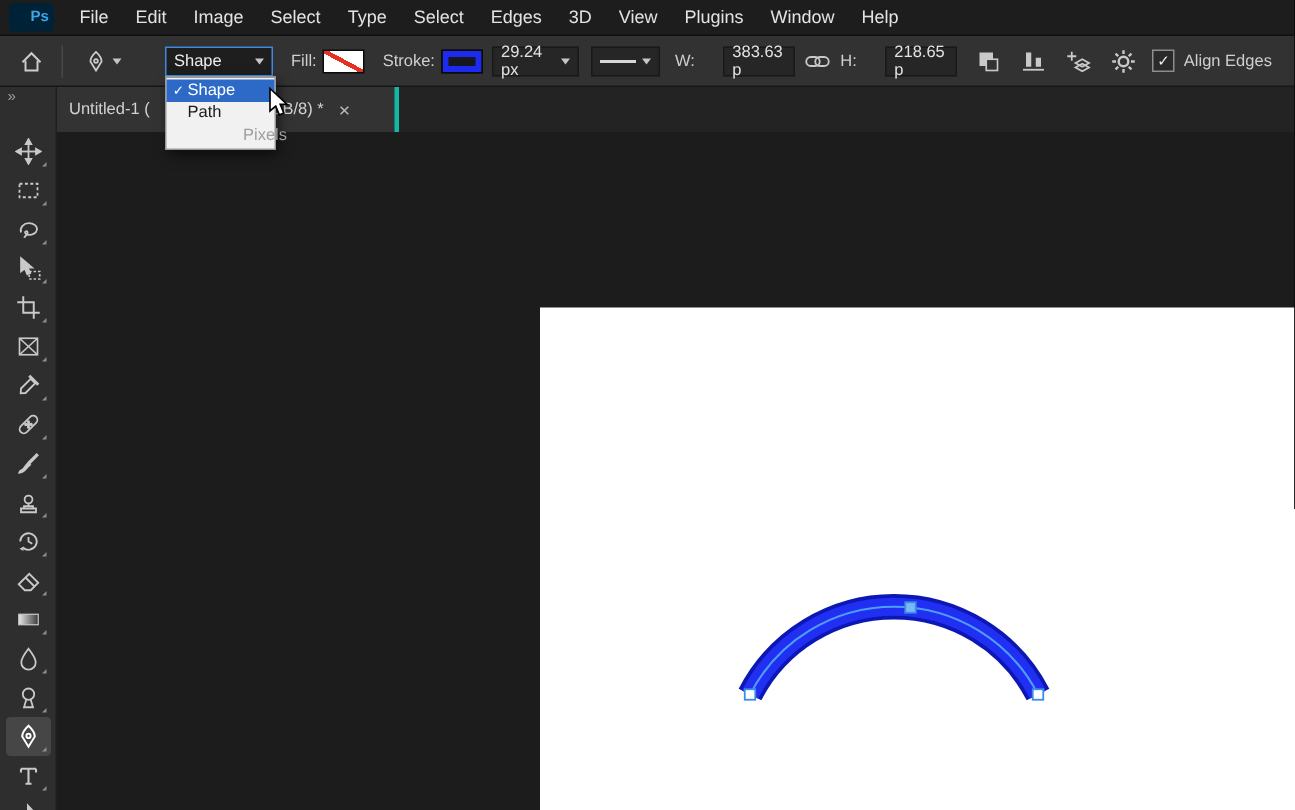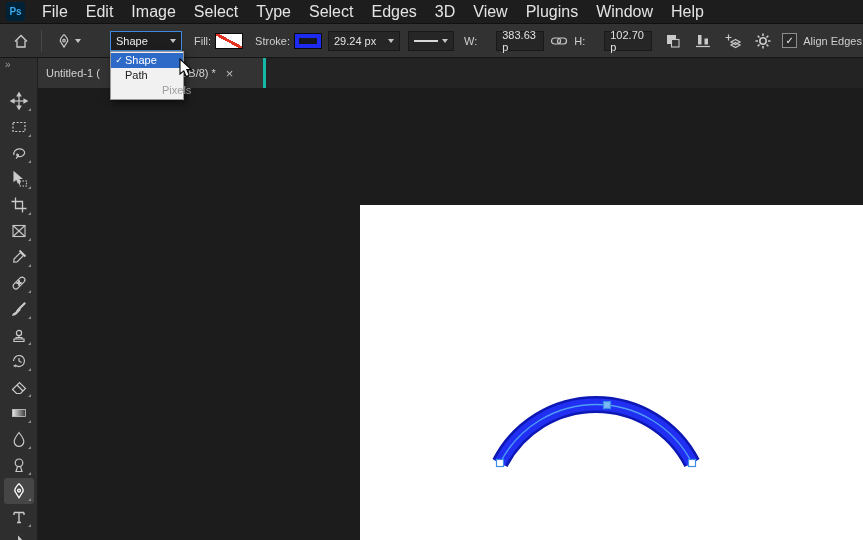--- a/index.html
+++ b/index.html
@@ -3,40 +3,40 @@
 <meta charset="utf-8">
 <style>
   html,body{margin:0;padding:0;background:#000;}
   .screen{position:relative;width:863px;height:540px;overflow:hidden;background:#1d1d1d;
           font-family:"Liberation Sans", sans-serif;-webkit-font-smoothing:antialiased;}
 
   
   .menubar{position:absolute;left:0;top:0;width:863px;height:24px;background:#1d1d1d;
            border-bottom:1px solid #111;display:flex;align-items:center;padding-left:6px;box-sizing:border-box;z-index:5;}
   .ps-logo{width:19px;height:19px;background:#002236;color:#3aa5e9;font-size:10px;font-weight:bold;
-           display:flex;align-items:center;justify-content:center;border-radius:3px;margin-right:8px;}
-  .menu-item{color:#e3e3e3;font-size:16px;padding:0 9px;line-height:23px;cursor:default;}
+           display:flex;align-items:center;justify-content:center;border-radius:3px;margin-right:8px;padding-left:11px;}
+  .menu-item{color:#e3e3e3;font-size:12px;padding:0 9px;line-height:23px;cursor:default;}
 
   
   .optionsbar{position:absolute;left:0;top:24px;width:863px;height:34px;background:#323232;
               border-bottom:1px solid #161616;display:flex;align-items:center;padding-left:8px;box-sizing:border-box;z-index:6;}
   .ob-btn{width:26px;height:26px;display:flex;align-items:center;justify-content:center;flex:none;}
   .ob-sep{width:1px;height:22px;background:#474747;margin:0 7px;flex:none;}
   .preset{width:38px;height:24px;display:flex;align-items:center;justify-content:center;gap:3px;flex:none;}
   .chev{width:0;height:0;border-left:3.5px solid transparent;border-right:3.5px solid transparent;border-top:4.5px solid #c6c6c6;flex:none;}
   .combo{position:relative;width:72px;height:20px;margin-left:23px;background:#1e1e1e;border:1px solid #3f8ae0;
          box-sizing:border-box;display:flex;align-items:center;justify-content:space-between;padding:0 5px;
          color:#ededed;font-size:11px;flex:none;}
   .ob-label{color:#cfcfcf;font-size:11px;margin-left:12px;flex:none;}
   .swatch{width:26px;height:14px;border:1px solid #0a0a0a;margin-left:4px;box-sizing:content-box;flex:none;}
   .swatch-fill{background:linear-gradient(to top right,#fff 44%,#e3321f 44%,#e3321f 56%,#fff 56%);}
   .swatch-stroke{background:#15171c;box-shadow:inset 0 0 0 4px #1d2af0;}
   .ob-input{height:20px;background:#262626;border:1px solid #191919;color:#e2e2e2;font-size:11px;
             display:flex;align-items:center;padding:0 5px;box-sizing:border-box;flex:none;}
-  .sw-combo{width:72px;margin-left:6px;justify-content:space-between;}
+  .sw-combo{width:58px;margin-left:6px;justify-content:space-between;}
   .style-combo{width:46px;margin-left:8px;justify-content:space-between;}
   .style-line{width:24px;height:2px;background:#d8d8d8;}
   .dim-input{width:48px;margin-left:19px;}
   .w-label{margin-left:10px;}
   .h-label{margin-left:4px;}
   .ob-icon{width:22px;height:22px;display:flex;align-items:center;justify-content:center;flex:none;}
   .link-icon{margin-left:4px;}
   .ml8{margin-left:8px;} .ml10{margin-left:10px;}
   .checkbox{width:13px;height:13px;border:1px solid #8d8d8d;background:#2a2a2a;color:#f0f0f0;font-size:10px;
             display:flex;align-items:center;justify-content:center;margin-left:8px;flex:none;}
@@ -156,21 +156,21 @@
 
     <div class="ob-icon link-icon">
       <svg width="18" height="18" viewBox="0 0 18 18" fill="none" stroke="#c9c9c9" stroke-width="1.2">
         <rect x="1.5" y="6" width="9" height="6" rx="3"></rect>
           <rect x="7.5" y="6" width="9" height="6" rx="3"></rect>
       </svg>
     </div>
 
     <span class="ob-label h-label">H:</span>
     <div class="ob-input dim-input">
-      <span>102.70 p</span>
+      <span>218.65 p</span>
     </div>
 
     <div class="ob-icon ml10">
       <svg width="18" height="18" viewBox="0 0 18 18">
         <rect x="3" y="3" width="9" height="9" fill="#c9c9c9"></rect>
         <rect x="7.5" y="7.5" width="7.5" height="7.5" fill="#323232" stroke="#c9c9c9" stroke-width="1.1"></rect>
       </svg>
     </div>
 
     <div class="ob-icon ml8">

